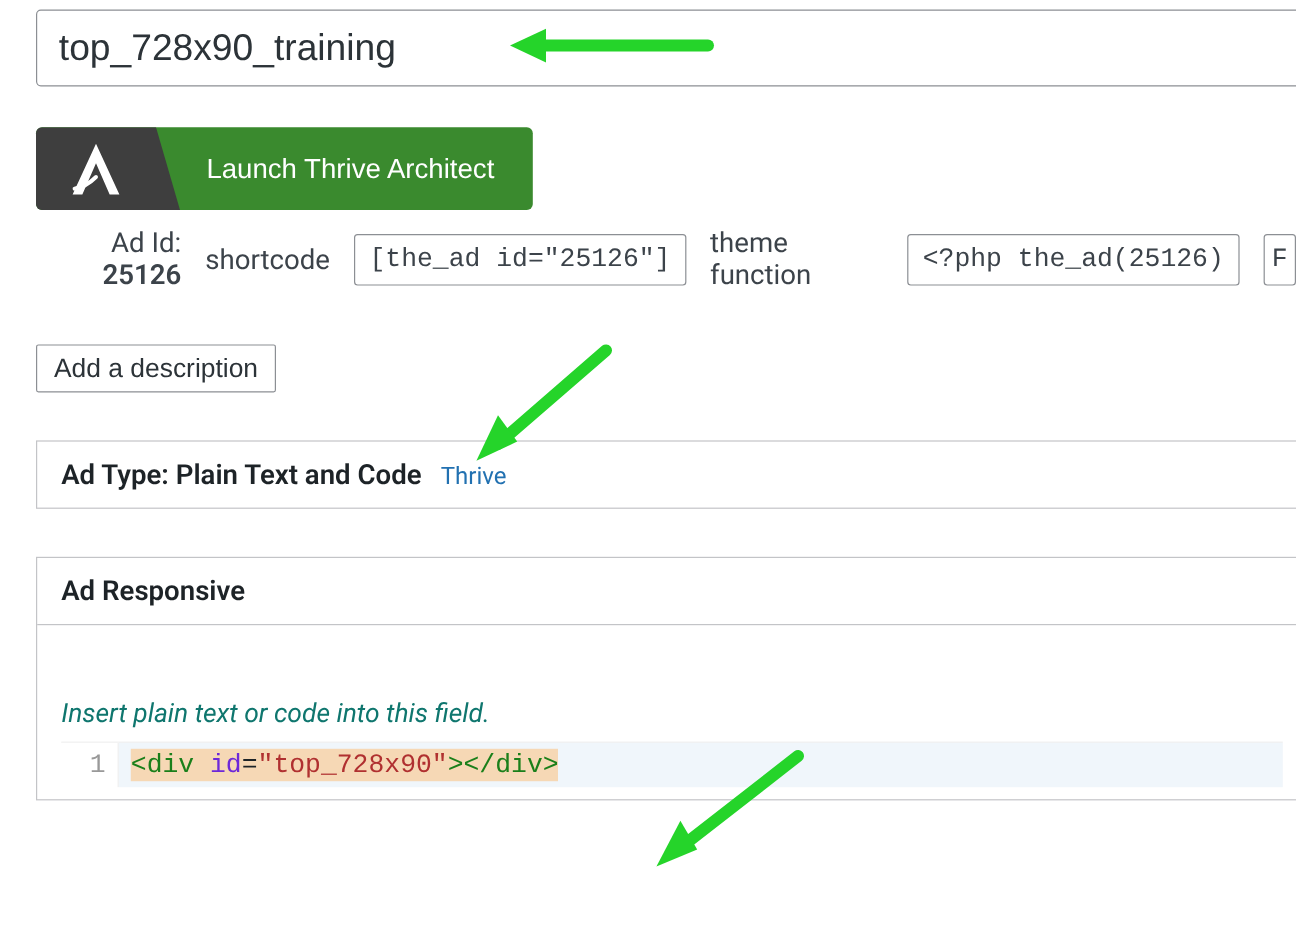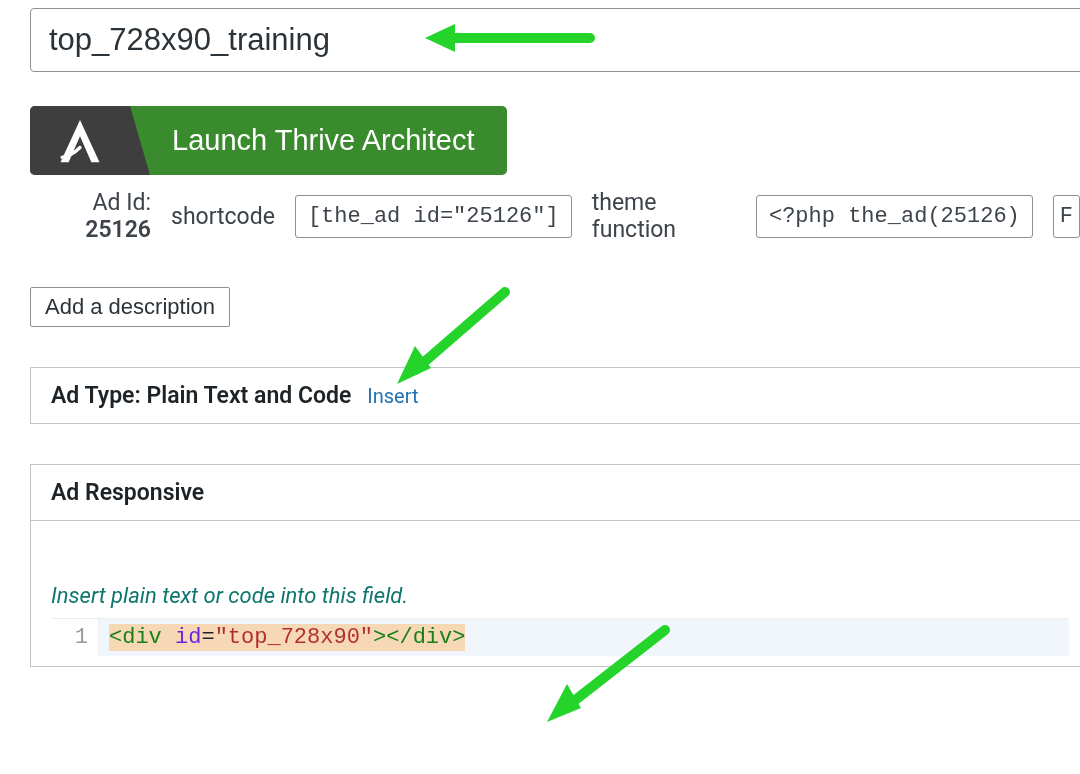--- a/index.html
+++ b/index.html
@@ -50,21 +50,21 @@
     position: absolute;
     right: -20px;
     top: 0;
     width: 0; height: 0;
     border-top: 69px solid transparent;
     border-left: 20px solid #3e3e3e;
   }
   .thrive-btn .logo-part svg { width: 52px; height: 52px; fill: #fff; }
   .thrive-btn .text-part {
     color: #fff;
-    font-size: 29px;
+    font-size: 23px;
     font-weight: 500;
     padding: 0 32px 0 42px;
   }
 
   .meta-row {
     margin-top: 14px;
     display: flex;
     align-items: center;
     gap: 20px;
     font-size: 23px;
@@ -208,21 +208,21 @@
   <span class="codebox" style="padding:8px 6px;">F</span>
 </div>
 
 
 <button class="desc-btn">Add a description</button>
 
 
 <div class="panel">
   <div class="panel-header">
     <span>Ad Type: Plain Text and Code</span>
-    <a href="#" class="manual-link">Insert</a>
+    <a href="#" class="manual-link">Thrive</a>
   </div>
 </div>
 
 
 <div class="panel params">
   <div class="panel-header">
     <span>Ad Responsive</span>
   </div>
   <div class="panel-body">
 

